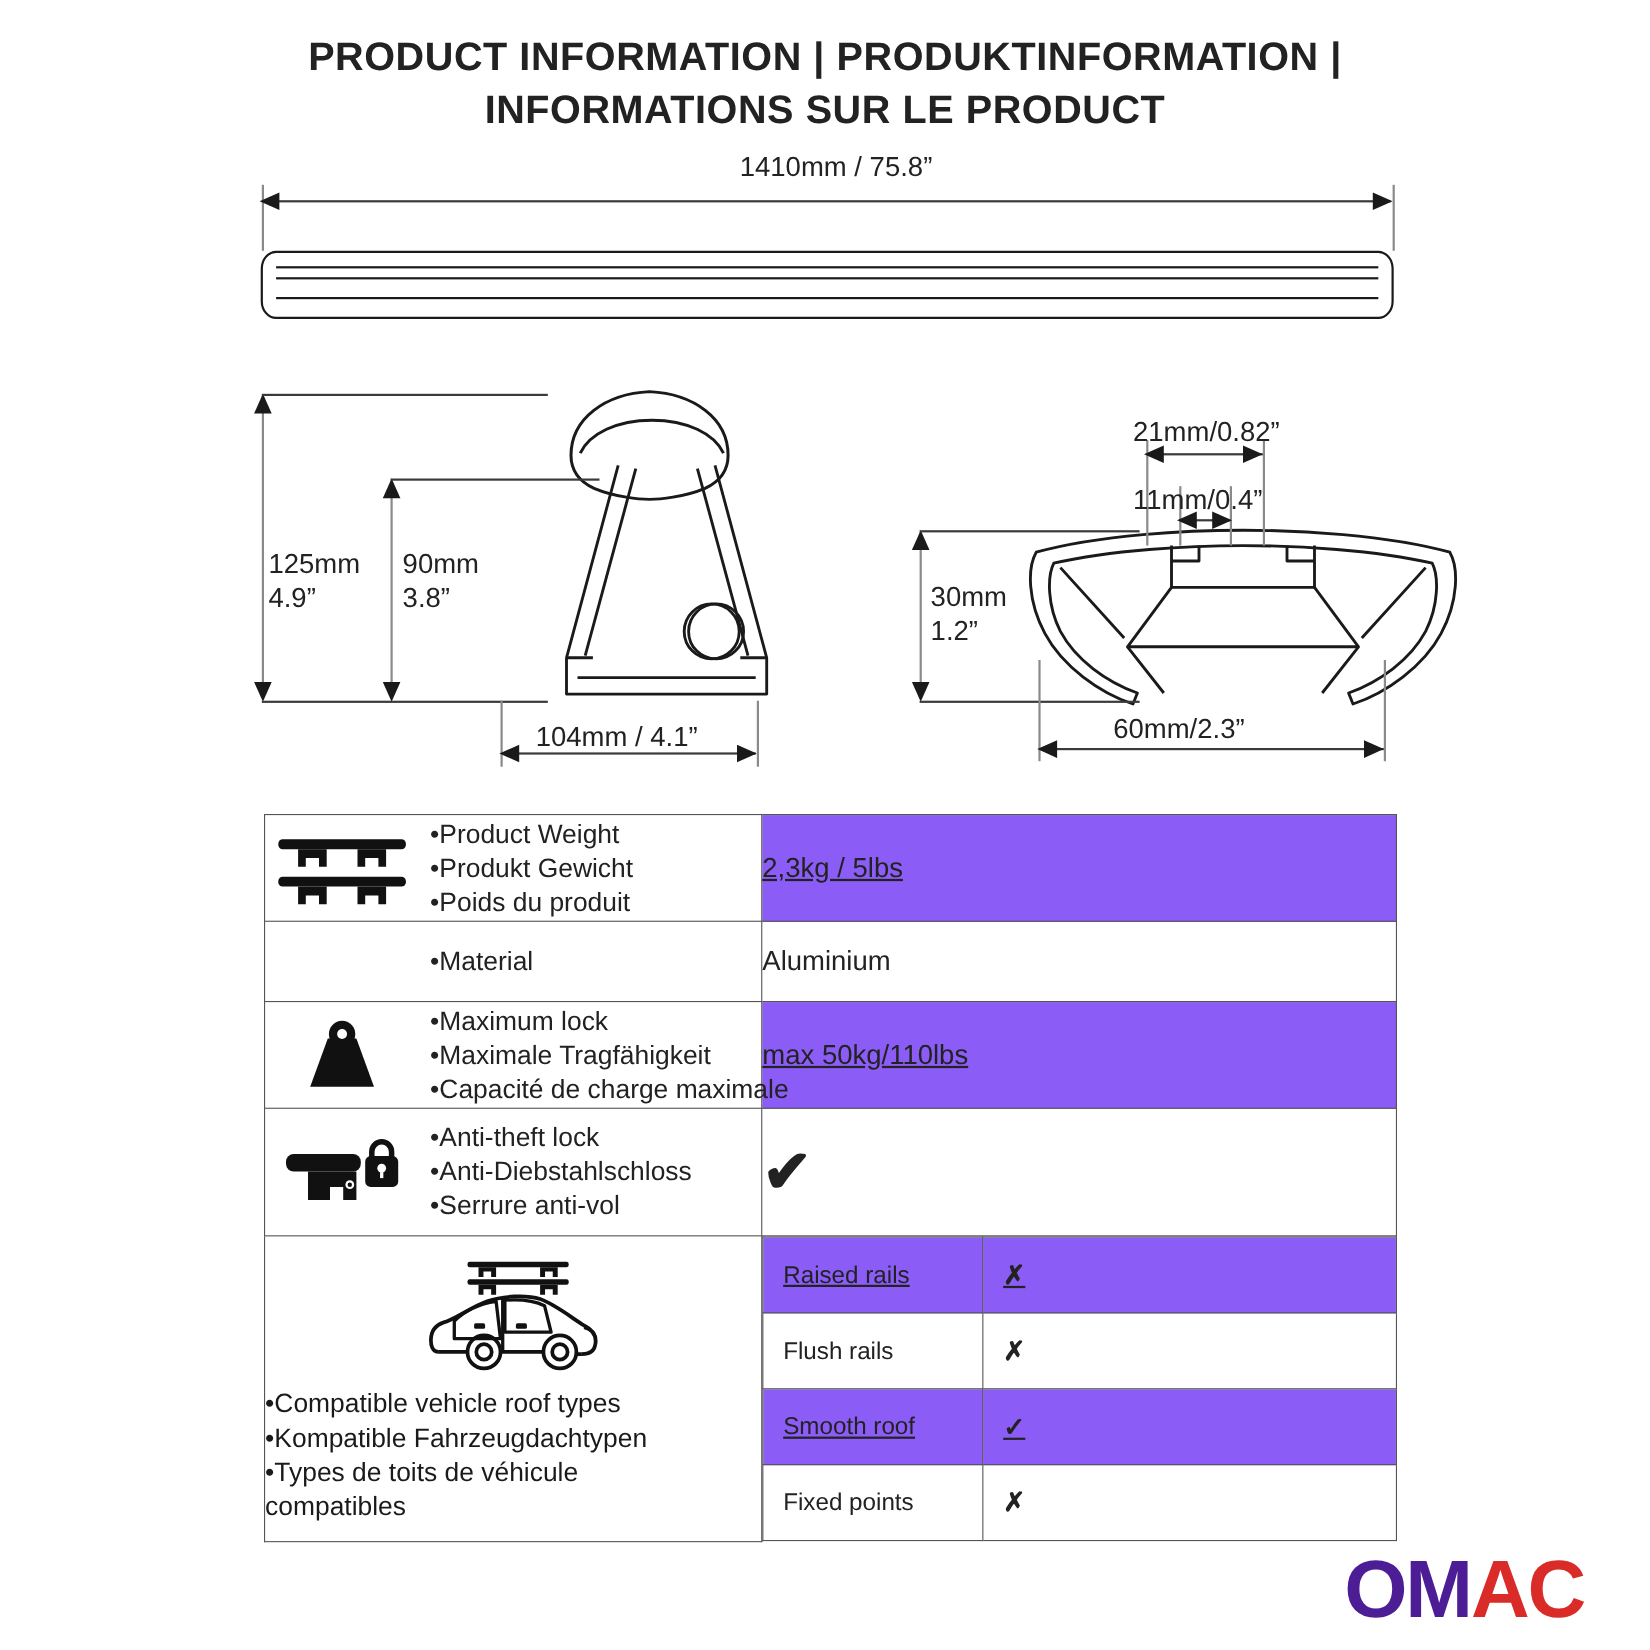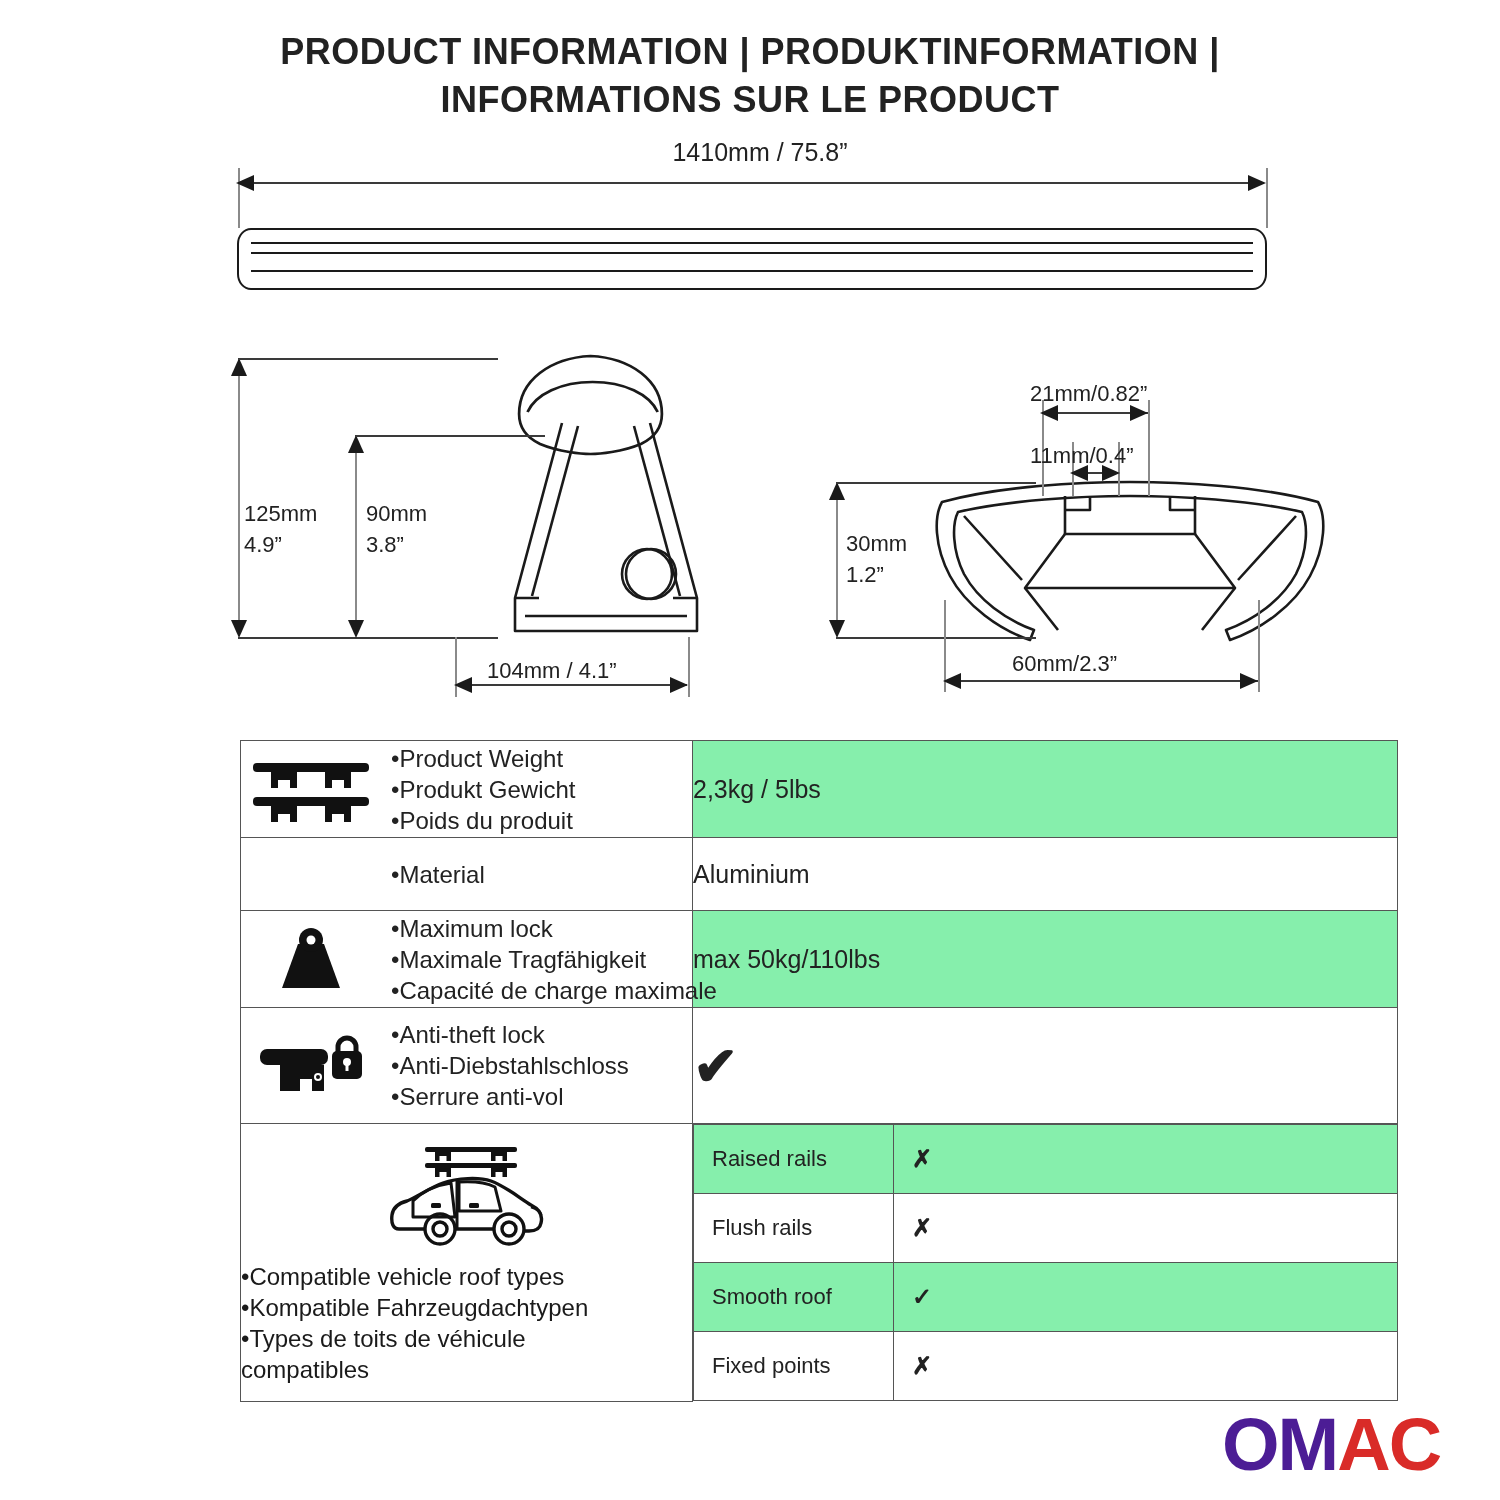--- a/index.html
+++ b/index.html
@@ -56,37 +56,37 @@
   .bar {
     position: absolute; left: 237px; top: 228px;
     width: 1030px; height: 62px;
     border: 2.5px solid #1a1a1a;
     border-radius: 14px / 16px;
     background: #fff;
   }
   .bar-groove { position: absolute; left: 12px; right: 12px; height: 2px; background: #1a1a1a; }
 
   
-  .dim-txt { position: absolute; font-size: 22px; line-height: 31px; color: #222; white-space: pre-line; }
+  .dim-txt { position: absolute; font-size: 25px; line-height: 31px; color: #222; white-space: pre-line; }
 
   
   .spec-table {
     position: absolute; left: 240px; top: 740px;
-    width: 1158px;
+    width: 1030px;
     border-collapse: collapse;
     table-layout: fixed;
   }
   .spec-table td {
     border: 1.6px solid #555;
     padding: 0;
     vertical-align: middle;
   }
   .cell-label { width: 452px; padding: 10px 6px 10px 14px; }
   .cell-value { padding: 10px 0 10px 22px; font-size: 25px; color: #222; }
-  .shade { background: #86efac; }
+  .shade { background: #8b5cf6; text-decoration: underline; }
   .bullets { font-size: 24px; line-height: 31px; color: #222; }
   .bullets div { white-space: nowrap; }
   .label-flex { display: flex; align-items: center; gap: 10px; }
   .icon-box { width: 140px; flex: 0 0 140px; display: flex; align-items: center; justify-content: center; }
   .check-big { font-size: 54px; line-height: 54px; font-weight: bold; }
   .roof-sub { width: 100%; border-collapse: collapse; table-layout: fixed; }
   .roof-sub td { border: 1.6px solid #555; font-size: 22px; color: #222; height: 69px; padding: 0 0 0 18px; }
   .roof-sub td.rname { width: 200px; padding-left: 18px; }
   .roof-sub td.rval { font-size: 24px; font-weight: bold; }
   .roof-left { padding: 8px 6px 8px 14px; }

